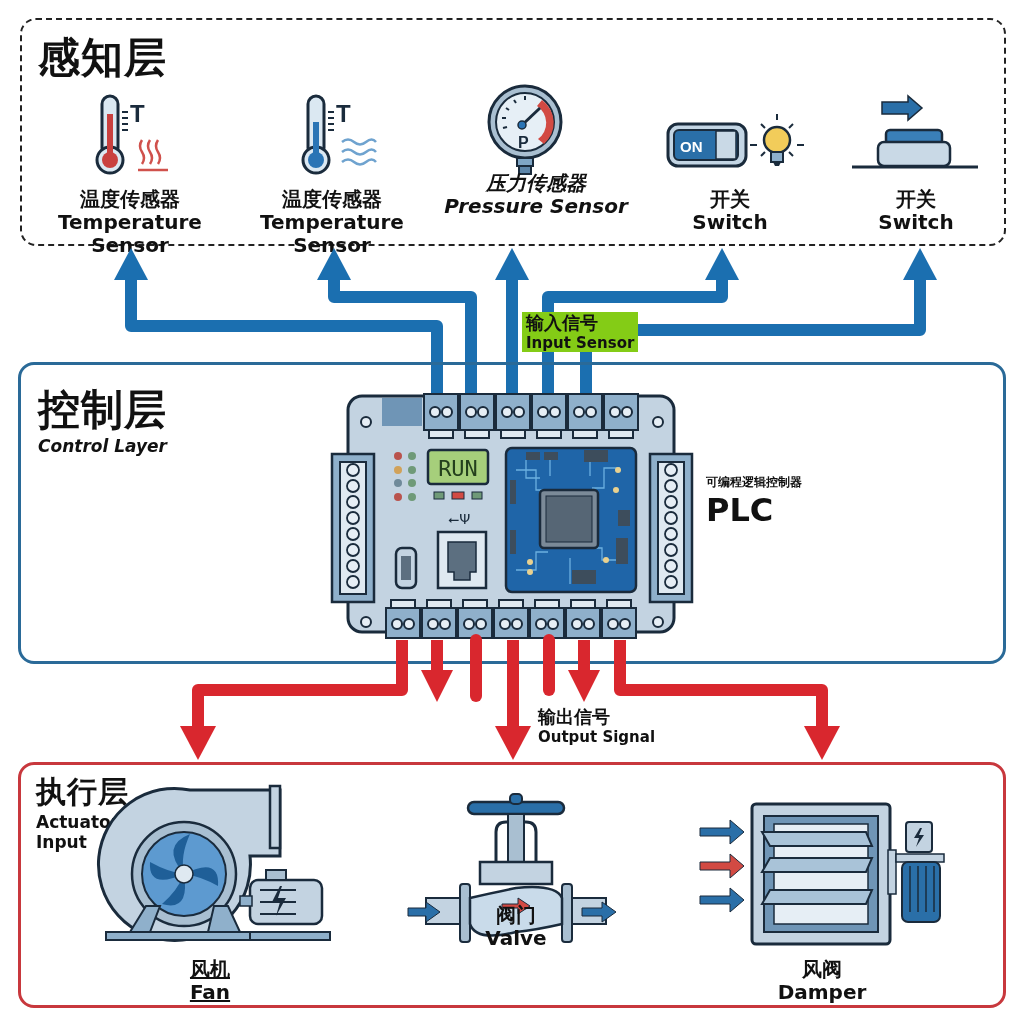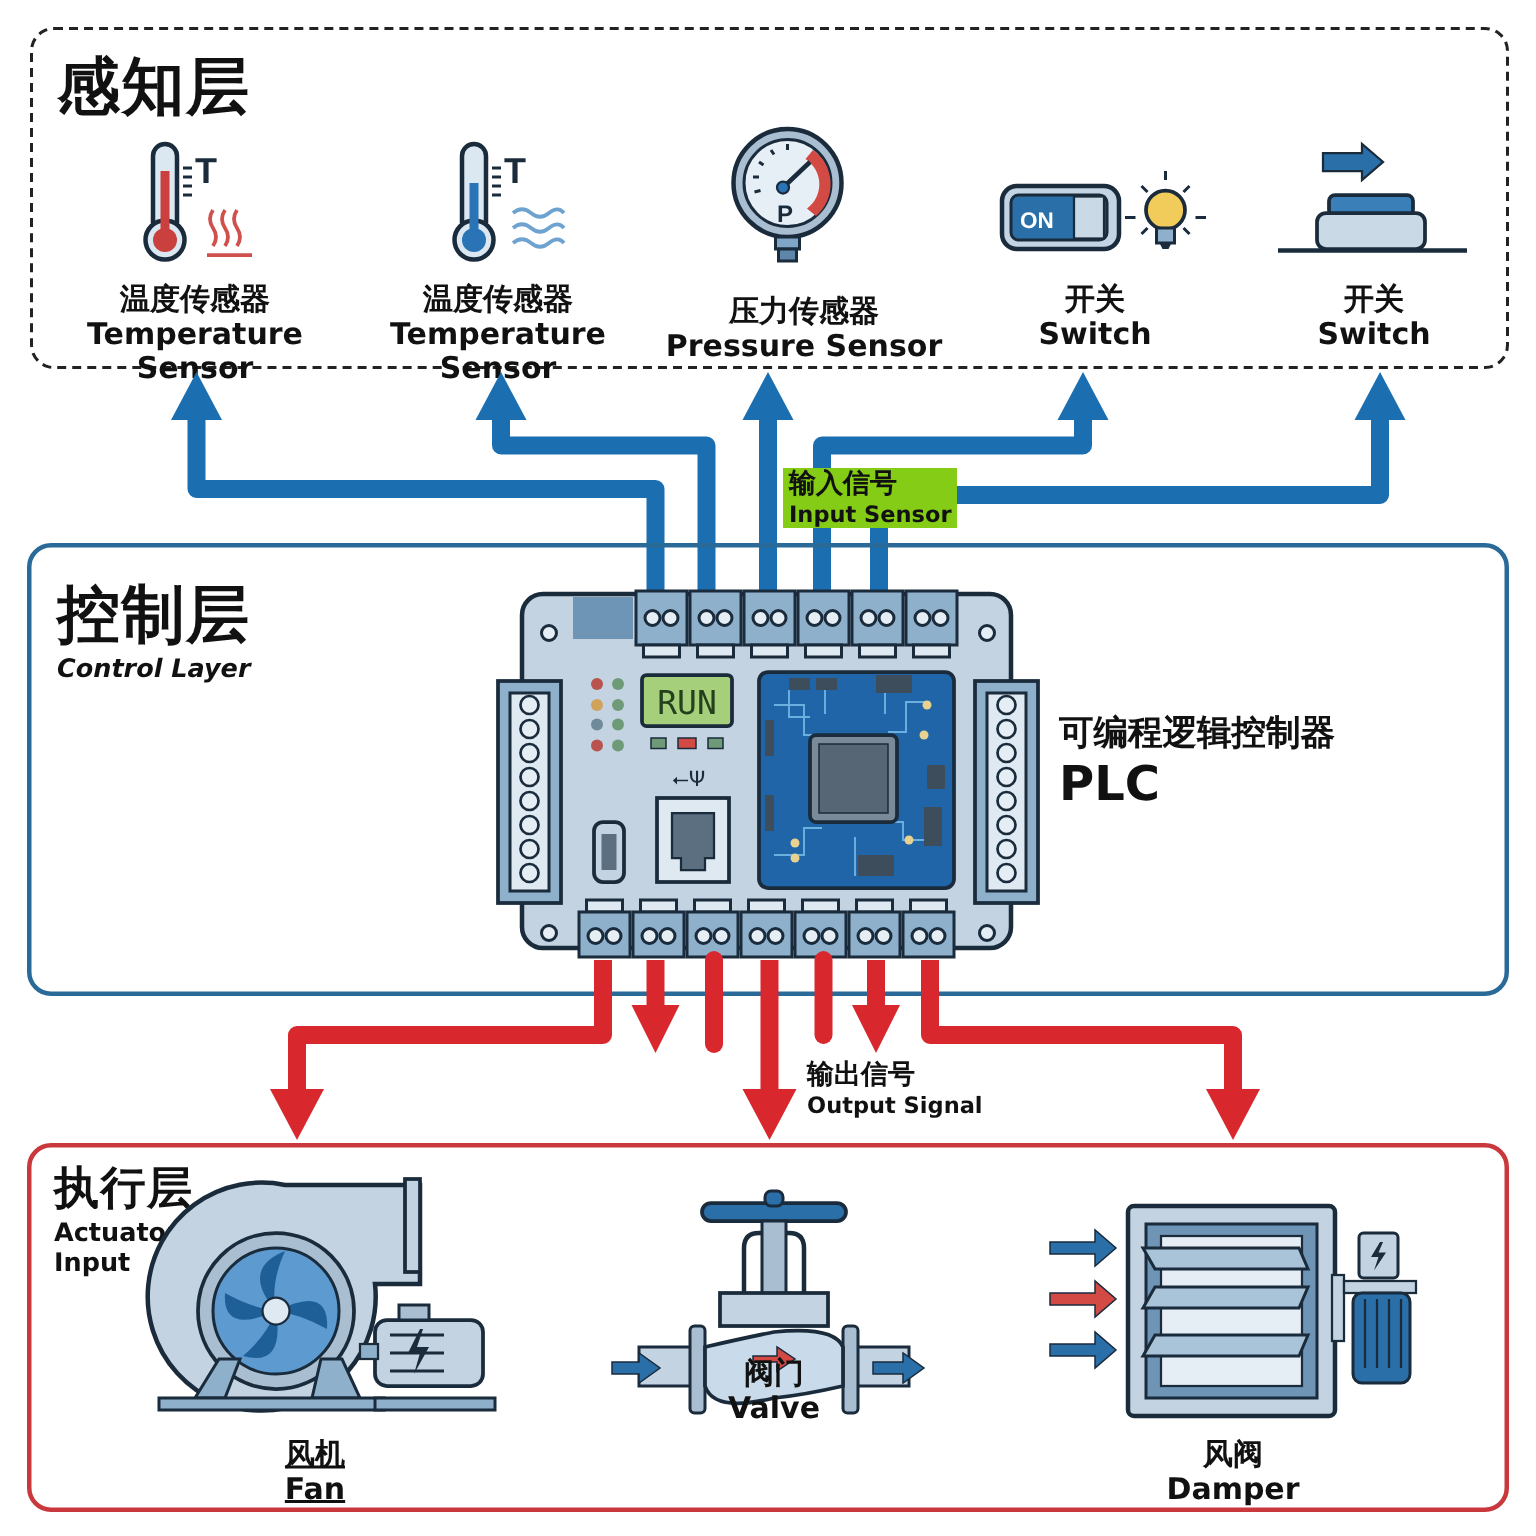--- a/index.html
+++ b/index.html
@@ -81,21 +81,21 @@
       <line x1="22" y1="24" x2="25" y2="26"></line>
       <line x1="30" y1="16" x2="32" y2="19"></line>
       <line x1="41" y1="12" x2="41" y2="16"></line>
     </g>
   <line x1="37" y1="42" x2="56" y2="24" stroke="#1a2b3c" stroke-width="3"></line>
   <circle cx="38" cy="41" r="4" fill="#2a74b5" stroke="#1a2b3c" stroke-width="1.5"></circle>
   <text x="34" y="64" font-size="16" font-weight="bold" fill="#1a2b3c" font-family="Liberation Sans, sans-serif">P</text>
   <rect x="33" y="74" width="16" height="8" fill="#7fa6c6" stroke="#1a2b3c" stroke-width="2"></rect>
   <rect x="35" y="82" width="12" height="8" fill="#5d86aa" stroke="#1a2b3c" stroke-width="2"></rect>
 </svg>
-<div class="lbl" style="left:436px;top:196px;width:200px;">
+<div class="lbl" style="left:436px;top:172px;width:200px;font-style:italic;">
   <span class="zh">压力传感器</span>
   <span class="en">Pressure Sensor</span>
 </div>
 
 <svg style="left:666px;top:108px;" width="150" height="70">
   <rect x="2" y="16" width="78" height="42" rx="10" fill="#c3d5e4" stroke="#1a2b3c" stroke-width="3"></rect>
   <rect x="8" y="22" width="64" height="30" rx="5" fill="#2a6fa8" stroke="#1a2b3c" stroke-width="2"></rect>
   <rect x="50" y="23" width="20" height="28" fill="#c9d9e6" stroke="#1a2b3c" stroke-width="1.5"></rect>
   <text x="14" y="44" font-size="15" font-weight="bold" fill="#fff" font-family="Liberation Sans, sans-serif">ON</text>
   <line x1="84" y1="37" x2="91" y2="37" stroke="#1a2b3c" stroke-width="2"></line>
@@ -304,21 +304,21 @@
   <rect x="288" y="120" width="12" height="16" fill="#3d4d5c"></rect>
     <rect x="286" y="148" width="12" height="26" fill="#3d4d5c"></rect>
   <rect x="242" y="180" width="24" height="14" fill="#3d4d5c"></rect>
   <circle cx="288" cy="80" r="3" fill="#e9d18f"></circle>
     <circle cx="286" cy="100" r="3" fill="#e9d18f"></circle>
   <circle cx="200" cy="172" r="3" fill="#e9d18f"></circle>
     <circle cx="200" cy="182" r="3" fill="#e9d18f"></circle>
     <circle cx="276" cy="170" r="3" fill="#e9d18f"></circle>
 </svg>
 <div class="lbl" style="left:706px;top:476px;text-align:left;">
-  <span class="zh" style="font-size:23px;font-family:Liberation Serif, serif;">可编程逻辑控制器</span>
+  <span class="zh" style="font-size:12px;font-family:Liberation Serif, serif;">可编程逻辑控制器</span>
   <span class="en" style="font-size:32px;margin-top:2px;">PLC</span>
 </div>
 
 <svg style="left:0;top:0;" width="1024" height="1024">
   <g fill="none" stroke="#d9272e" stroke-width="12" stroke-linejoin="round">
     <path d="M402 640 V690 H198 V728"></path>
     <path d="M437 640 V672"></path>
     <path d="M476 640 V696" stroke-linecap="round"></path>
     <path d="M513 640 V732"></path>
     <path d="M549 640 V690" stroke-linecap="round"></path>

